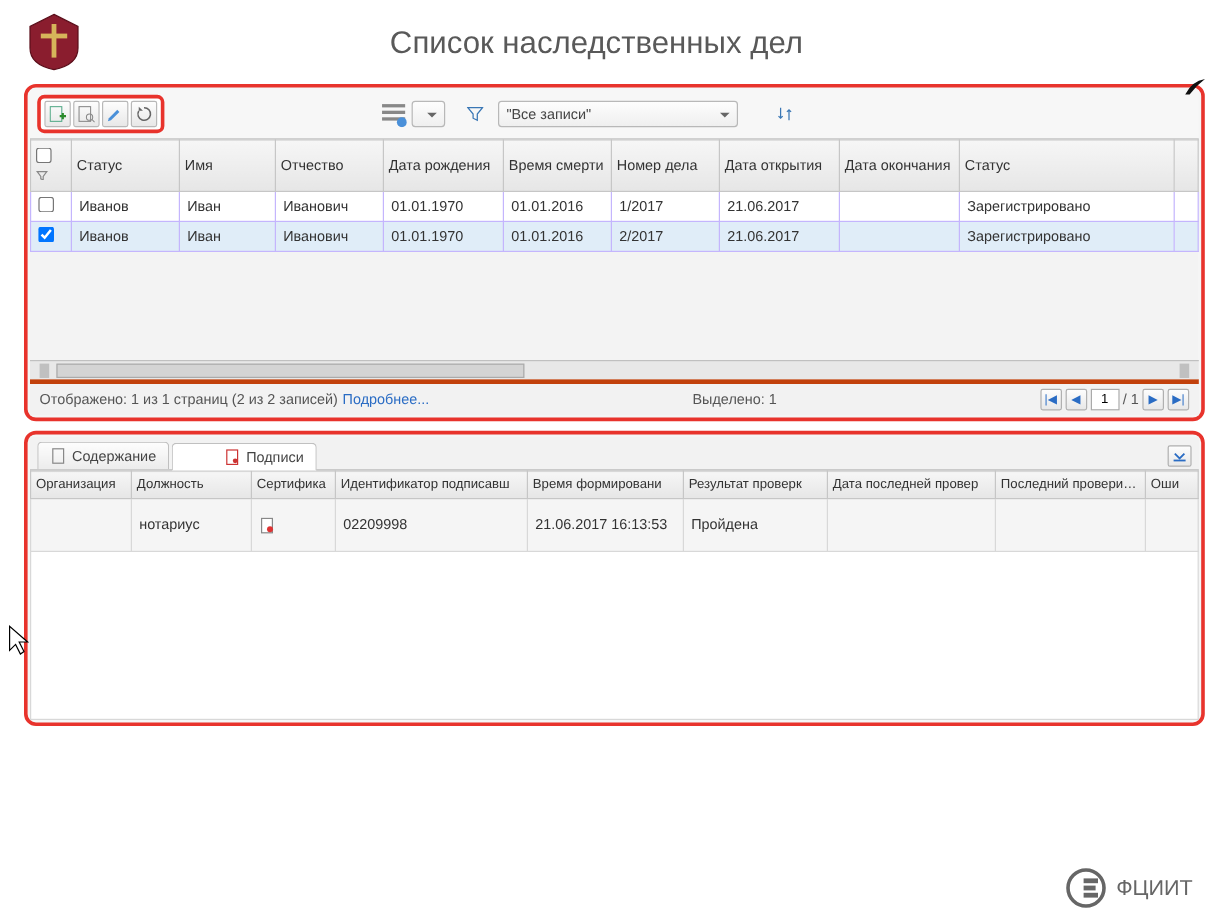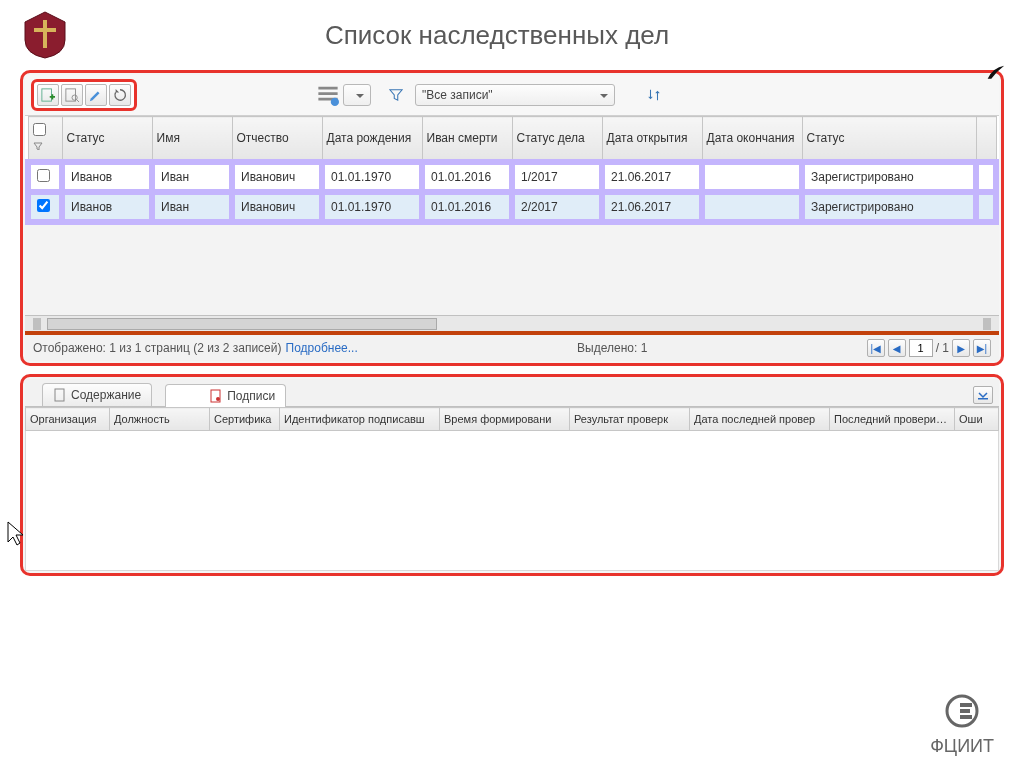--- a/index.html
+++ b/index.html
@@ -19,49 +19,49 @@
   .filter-select { display: flex; align-items: center; background: linear-gradient(#fdfdfd,#efefef); border: 1px solid #b8b8b8; border-radius: 3px; height: 22px; padding: 0 18px 0 6px; margin-right: 6px; position: relative; font-size: 12px; color: #444; }
   .filter-select::after { content: ""; position: absolute; right: 6px; top: 9px; border-left: 4px solid transparent; border-right: 4px solid transparent; border-top: 4px solid #666; }
   .filter-label { min-width: 200px; }
   .funnel-icon { width: 18px; height: 18px; margin: 0 10px; display: flex; align-items: center; justify-content: center; }
   .funnel-icon svg { width: 14px; height: 14px; }
   .list-icon { width: 22px; height: 22px; margin-right: 4px; display: flex; align-items: center; justify-content: center; }
 
   .table-wrap { background: #fff; }
   table.grid { width: 100%; border-collapse: collapse; table-layout: fixed; }
   table.grid th { background: linear-gradient(#f6f6f6,#e6e6e6); border: 1px solid #c6c6c6; font-weight: normal; font-size: 12px; color: #333; padding: 6px 4px; text-align: left; white-space: nowrap; overflow: hidden; text-overflow: ellipsis; }
-  table.grid td { border: 6px solid #c4b5fd; padding: 4px 6px; font-size: 12px; color: #333; white-space: nowrap; overflow: hidden; text-overflow: ellipsis; }
+  table.grid td { border: 1px solid #c4b5fd; padding: 4px 6px; font-size: 12px; color: #333; white-space: nowrap; overflow: hidden; text-overflow: ellipsis; }
   .chk { width: 13px; height: 13px; }
   .row-sel { background: #e0edf8; }
   .filler { height: 90px; background: #f3f3f3; }
   .hscroll { height: 16px; background: #e8e8e8; border-top: 1px solid #c0c0c0; position: relative; }
   .hscroll::before { content:""; position:absolute; left:8px; top:2px; width:8px; height:12px; background:#c0c0c0; }
   .hscroll::after { content:""; position:absolute; right:8px; top:2px; width:8px; height:12px; background:#c0c0c0; }
   .hsbar { position:absolute; left:22px; top:2px; height:12px; width:40%; background:#d4d4d4; border:1px solid #aaa; }
 
   .status-row { display: flex; align-items: center; background: #f2f2f2; border-top: 4px solid #c2410c; padding: 4px 8px; font-size: 12px; color: #555; }
   .status-row a { color: #2a6cc4; text-decoration: none; margin-left: 4px; }
   .pager { display: flex; align-items: center; gap: 3px; }
   .pager-btn { width: 18px; height: 18px; background: linear-gradient(#fdfdfd,#e8e8e8); border: 1px solid #b0b0b0; border-radius: 2px; display:flex;align-items:center;justify-content:center; color:#2a6cc4; font-size:10px; cursor:pointer;}
   .pager input { width: 24px; height: 18px; text-align: center; border: 1px solid #aaa; font-size: 11px; }
 
   .tabs { display: flex; align-items: center; background: #f2f2f2; border-bottom: 1px solid #c0c0c0; padding: 4px 6px 0 6px; }
-  .tab { background: linear-gradient(#fdfdfd,#ececec); border: 1px solid #c0c0c0; border-bottom: none; border-radius: 4px 4px 0 0; padding: 4px 10px; margin-right: 2px; font-size: 12px; color: #444; cursor:pointer; display:flex; align-items:center; gap:4px;margin-left:11px;}
+  .tab { background: linear-gradient(#fdfdfd,#ececec); border: 1px solid #c0c0c0; border-bottom: none; border-radius: 4px 4px 0 0; padding: 4px 10px; margin-right: 2px; font-size: 12px; color: #444; cursor:pointer; display:flex; align-items:center; gap:4px;}
   .tab.active { background: #fff; position: relative; top: 1px; padding-left: 43px; }
   .collapse-btn { margin-left:auto; width:20px; height:18px; background:linear-gradient(#fdfdfd,#e8e8e8); border:1px solid #b0b0b0; border-radius:2px; display:flex;align-items:center;justify-content:center;cursor:pointer;}
   .collapse-btn svg{width:12px;height:12px;}
 
   table.sig { width: 100%; border-collapse: collapse; table-layout: fixed; }
   table.sig th { background: linear-gradient(#f6f6f6,#e6e6e6); border: 1px solid #c6c6c6; font-weight: normal; font-size: 11px; color: #333; padding: 5px 4px; text-align: left; white-space: nowrap; overflow: hidden; text-overflow: ellipsis;}
   table.sig td { border: 1px solid #d8d8d8; padding: 14px 6px; font-size: 12px; color: #333; height: 40px; white-space: nowrap;}
   .sig-filler { height: 140px; background: #fff; border-left:1px solid #d8d8d8; border-right:1px solid #d8d8d8; border-bottom:1px solid #d8d8d8;}
   .green { color: #2f9e2f; }
   .cert-icon { display:inline-block; width:14px; height:14px; vertical-align:middle;}
   .cert-icon svg{width:14px;height:14px;}
-  .footer { position: absolute; bottom: 10px; right: 30px; display: flex; align-items: center; gap: 8px; color: #666; font-size: 18px; flex-direction: column; }
+  .footer { position: absolute; bottom: 10px; right: 30px; display: flex; align-items: center; gap: 8px; color: #666; font-size: 18px; }
   .footer-logo { width: 34px; height: 34px; }
   .cursor { position: absolute; left: 6px; top: 520px; width: 20px; height: 28px; }
   .feather { position: absolute; right: 18px; top: 64px; width: 22px; height: 22px; }
 </style>
 </head>
 <body>
 
 <div class="page">
   <div class="header">
     <div class="logo">
@@ -159,22 +159,22 @@
             </colgroup>
           <tbody>
               <tr>
             <th><input type="checkbox" class="chk" style=""><br><svg width="10" height="8" viewBox="0 0 10 8">
                     <path d="M1 1 h8 l-3 4 v3 l-2 -1 v-2 z" fill="none" stroke="#888"></path>
                   </svg></th>
             <th>Статус</th>
             <th>Имя</th>
             <th>Отчество</th>
             <th>Дата рождения</th>
-            <th>Иван смерти</th>
-            <th>Статус дела</th>
+            <th>Время смерти</th>
+            <th>Номер дела</th>
             <th>Дата открытия</th>
             <th>Дата окончания</th>
             <th>Статус</th>
             <th></th>
           </tr>
           <tr>
             <td><input type="checkbox" class="chk" style=""></td>
             <td>Иванов</td>
             <td>Иван</td>
             <td>Иванович</td>
@@ -264,20 +264,34 @@
           <th>Организация</th>
           <th>Должность</th>
           <th>Сертифика</th>
           <th>Идентификатор подписавш</th>
           <th>Время формировани</th>
           <th>Результат проверк</th>
           <th>Дата последней провер</th>
           <th>Последний проверивший</th>
           <th>Оши</th>
         </tr>
+        <tr>
+          <td></td>
+          <td>нотариус</td>
+          <td><span class="cert-icon"><svg viewBox="0 0 14 14">
+                    <rect x="2" y="1" width="9" height="12" fill="#fff" stroke="#888"></rect>
+                    <circle cx="9" cy="10" r="2.5" fill="#d33"></circle>
+                  </svg></span></td>
+          <td>02209998</td>
+          <td>21.06.2017 16:13:53</td>
+          <td class="green">Пройдена</td>
+          <td></td>
+          <td></td>
+          <td></td>
+        </tr>
       </tbody>
         </table>
       <div class="sig-filler"></div>
     </div>
   </div>
 
   <div class="cursor">
     <svg viewBox="0 0 20 28">
         <path d="M2 2 L2 22 L7 17 L11 25 L14 23 L10 15 L17 15 Z" fill="#fff" stroke="#000" stroke-width="1"></path>
       </svg>

